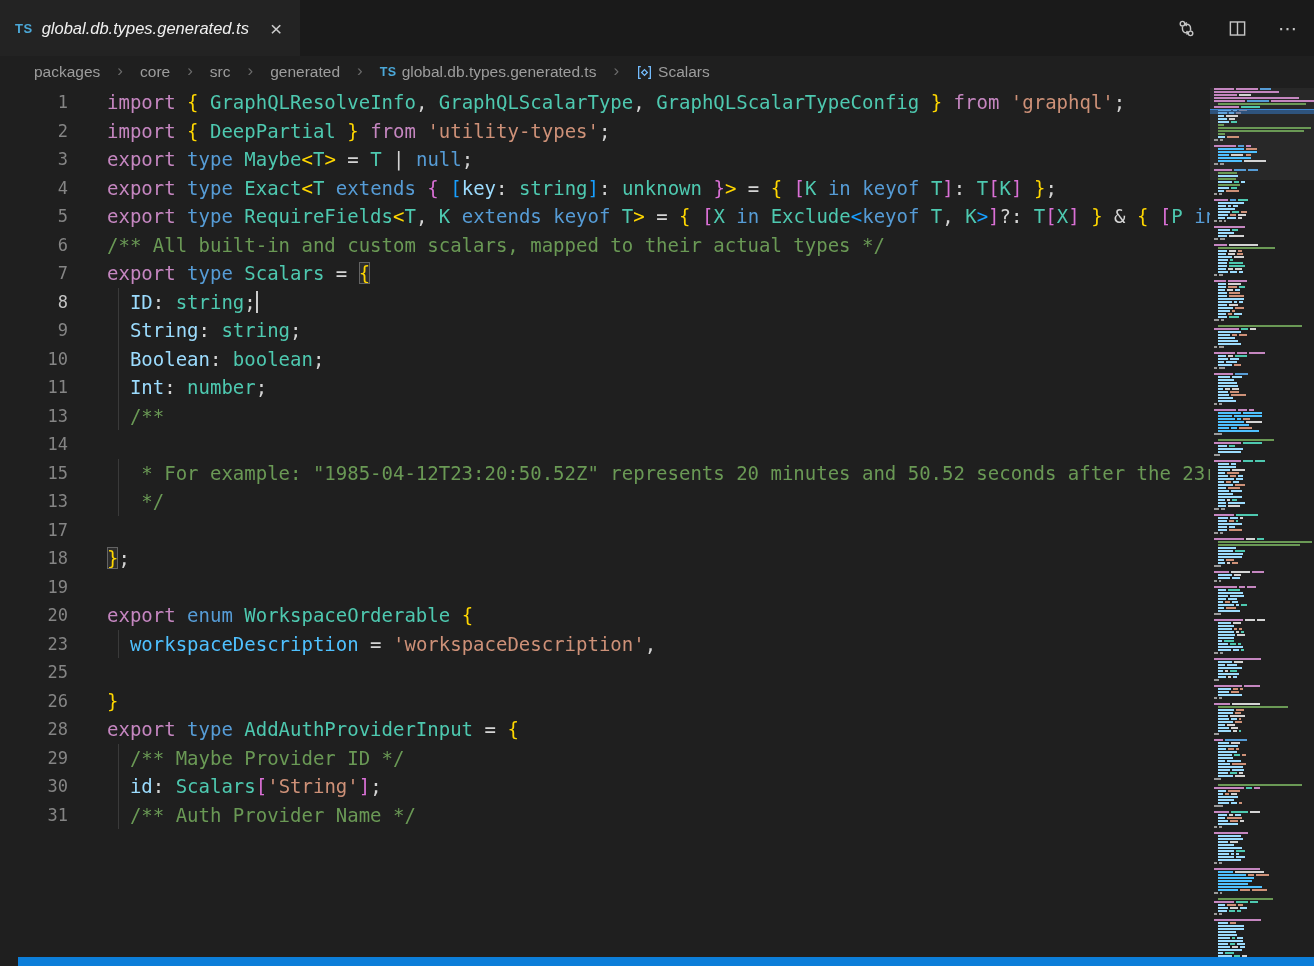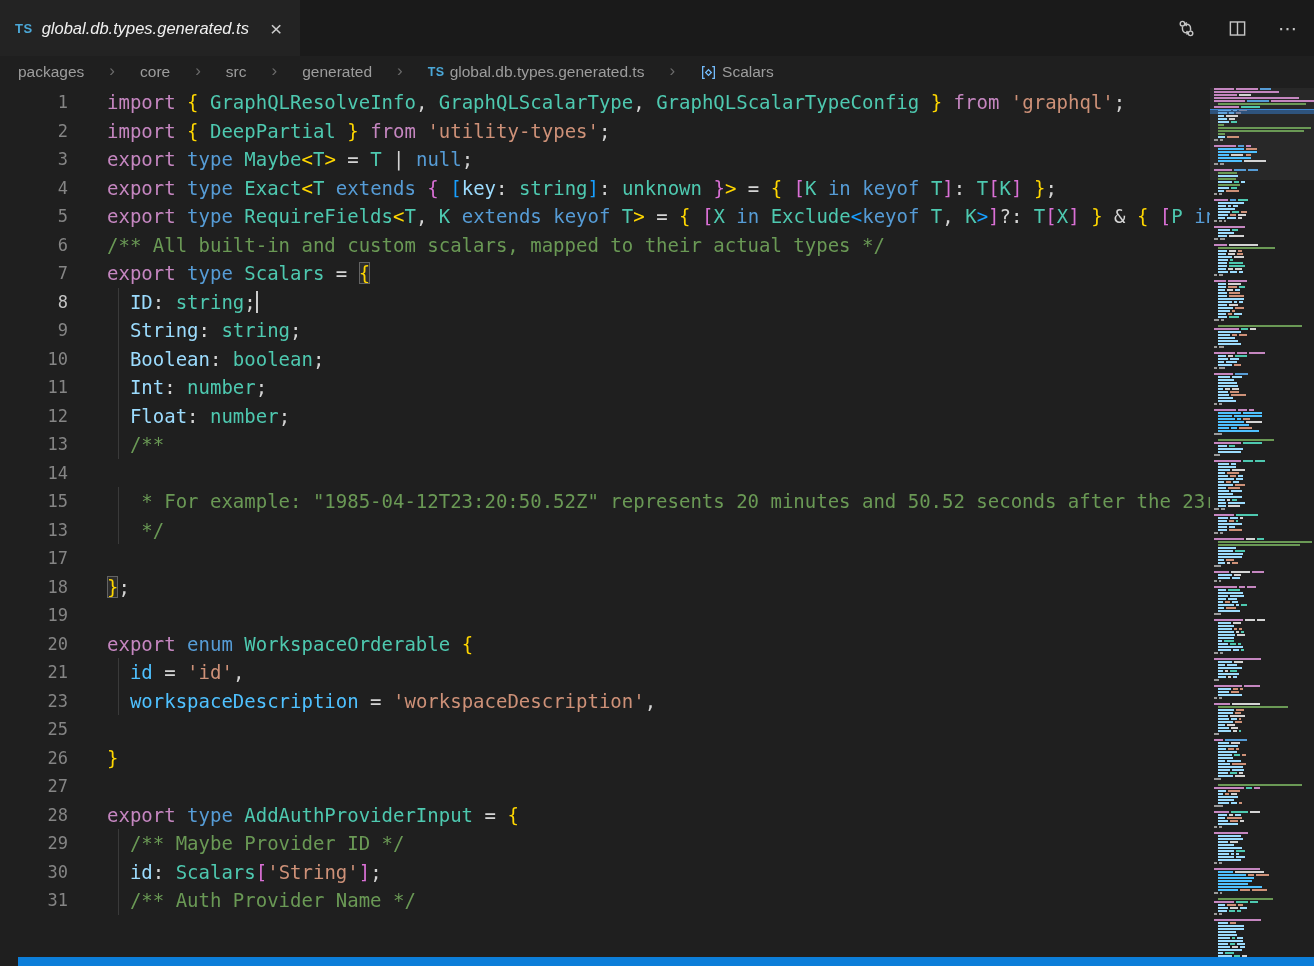--- a/index.html
+++ b/index.html
@@ -11,21 +11,21 @@
   .tab { display:flex; align-items:center; gap:9px; padding:0 14px 0 15px; background:#232323; height:56px; min-width:300px; cursor:pointer; }
   .ts-badge { color:#4ba8d8; font-weight:bold; font-size:13px; letter-spacing:0.5px; }
   .tab-label { color:#f0f0f0; font-style:italic; font-size:16.5px; }
   .tab-close { color:#cccccc; font-size:21px; line-height:1; margin-left:8px; cursor:pointer; padding:1px 4px; border-radius:4px; }
   .tab-actions { position:absolute; right:14px; top:0; height:56px; display:flex; align-items:center; gap:27px; color:#c5c5c5; }
   .action-btn { cursor:pointer; display:flex; align-items:center; justify-content:center; width:24px; height:24px; }
   .action-btn svg { stroke:#c5c5c5; }
   .ellipsis { font-size:19px; color:#c5c5c5; letter-spacing:1px; }
 
   
-  .breadcrumb { position:absolute; left:18px; top:56px; height:32px; display:flex; align-items:center; gap:24px; font-size:15.5px; color:#9d9d9d; white-space:nowrap; }
+  .breadcrumb { position:absolute; left:34px; top:56px; height:32px; display:flex; align-items:center; gap:16px; font-size:15.5px; color:#9d9d9d; white-space:nowrap; }
   .crumb { display:flex; align-items:center; gap:5px; cursor:pointer; }
   .crumb-sep { color:#6b6b6b; font-size:17px; padding:0 1px; transform:translateY(-1px); }
   .crumb .ts-badge { font-size:12.5px; }
 
   
   .editor { position:absolute; left:0; top:88px; width:1210px; height:878px; overflow:hidden; font-family:"DejaVu Sans Mono", monospace; }
   .line { position:relative; height:28.5px; white-space:pre; }
   .ln { position:absolute; left:0; top:0; width:68px; text-align:right; color:#858585; font-size:17px; line-height:28.5px; }
   .ln.active { color:#c6c6c6; }
   .code { position:absolute; left:107px; top:0; font-size:19px; line-height:28.5px; }
@@ -125,34 +125,31 @@
       <div class="line"><span class="ln">2</span><span class="code"><span class="tok kw1">import </span><span class="tok b1">{</span><span class="tok txt"> </span><span class="tok typ">DeepPartial</span><span class="tok txt"> </span><span class="tok b1">}</span><span class="tok txt"> </span><span class="tok kw1">from</span><span class="tok txt"> </span><span class="tok str">'utility-types'</span><span class="tok pun">;</span></span></div>
       <div class="line"><span class="ln">3</span><span class="code"><span class="tok kw1">export </span><span class="tok kw2">type </span><span class="tok typ">Maybe</span><span class="tok b1">&lt;</span><span class="tok typ">T</span><span class="tok b1">&gt;</span><span class="tok pun"> = </span><span class="tok typ">T</span><span class="tok pun"> | </span><span class="tok kw2">null</span><span class="tok pun">;</span></span></div>
       <div class="line"><span class="ln">4</span><span class="code"><span class="tok kw1">export </span><span class="tok kw2">type </span><span class="tok typ">Exact</span><span class="tok b1">&lt;</span><span class="tok typ">T </span><span class="tok kw2">extends </span><span class="tok b2">{</span><span class="tok txt"> </span><span class="tok b3">[</span><span class="tok prop">key</span><span class="tok pun">: </span><span class="tok typ">string</span><span class="tok b3">]</span><span class="tok pun">: </span><span class="tok typ">unknown</span><span class="tok txt"> </span><span class="tok b2">}</span><span class="tok b1">&gt;</span><span class="tok pun"> = </span><span class="tok b1">{</span><span class="tok txt"> </span><span class="tok b2">[</span><span class="tok typ">K </span><span class="tok kw2">in </span><span class="tok kw2">keyof </span><span class="tok typ">T</span><span class="tok b2">]</span><span class="tok pun">: </span><span class="tok typ">T</span><span class="tok b2">[</span><span class="tok typ">K</span><span class="tok b2">]</span><span class="tok txt"> </span><span class="tok b1">}</span><span class="tok pun">;</span></span></div>
       <div class="line"><span class="ln">5</span><span class="code"><span class="tok kw1">export </span><span class="tok kw2">type </span><span class="tok typ">RequireFields</span><span class="tok b1">&lt;</span><span class="tok typ">T</span><span class="tok pun">, </span><span class="tok typ">K </span><span class="tok kw2">extends </span><span class="tok kw2">keyof </span><span class="tok typ">T</span><span class="tok b1">&gt;</span><span class="tok pun"> = </span><span class="tok b1">{</span><span class="tok txt"> </span><span class="tok b2">[</span><span class="tok typ">X </span><span class="tok kw2">in </span><span class="tok typ">Exclude</span><span class="tok b3">&lt;</span><span class="tok kw2">keyof </span><span class="tok typ">T</span><span class="tok pun">, </span><span class="tok typ">K</span><span class="tok b3">&gt;</span><span class="tok b2">]</span><span class="tok pun">?: </span><span class="tok typ">T</span><span class="tok b2">[</span><span class="tok typ">X</span><span class="tok b2">]</span><span class="tok txt"> </span><span class="tok b1">}</span><span class="tok pun"> &amp; </span><span class="tok b1">{</span><span class="tok txt"> </span><span class="tok b2">[</span><span class="tok typ">P </span><span class="tok kw2">in </span></span></div>
       <div class="line"><span class="ln">6</span><span class="code"><span class="tok com">/** All built-in and custom scalars, mapped to their actual types */</span></span></div>
       <div class="line"><span class="ln">7</span><span class="code"><span class="tok kw1">export </span><span class="tok kw2">type </span><span class="tok typ">Scalars</span><span class="tok pun"> = </span><span class="tok b1 match">{</span></span></div>
       <div class="line"><span class="ln active">8</span><span class="code"><span class="guide"></span><span class="tok txt">  </span><span class="tok prop">ID</span><span class="tok pun">: </span><span class="tok typ">string</span><span class="tok pun">;</span><span class="cursor"></span></span></div>
       <div class="line"><span class="ln">9</span><span class="code"><span class="guide"></span><span class="tok txt">  </span><span class="tok prop">String</span><span class="tok pun">: </span><span class="tok typ">string</span><span class="tok pun">;</span></span></div>
       <div class="line"><span class="ln">10</span><span class="code"><span class="guide"></span><span class="tok txt">  </span><span class="tok prop">Boolean</span><span class="tok pun">: </span><span class="tok typ">boolean</span><span class="tok pun">;</span></span></div>
       <div class="line"><span class="ln">11</span><span class="code"><span class="guide"></span><span class="tok txt">  </span><span class="tok prop">Int</span><span class="tok pun">: </span><span class="tok typ">number</span><span class="tok pun">;</span></span></div>
-      <div class="line"><span class="ln">12</span><span class="code"><span class="guide"></span><span class="tok txt">  </span><span class="tok prop">Float</span><span class="tok pun">: </span><span class="tok typ">number</span><span class="tok pun">;</span></span></div>
       <div class="line"><span class="ln">13</span><span class="code"><span class="guide"></span><span class="tok com">  /**</span></span></div>
       <div class="line"><span class="ln">14</span></div>
       <div class="line"><span class="ln">15</span><span class="code"><span class="guide"></span><span class="tok com">   * For example: "1985-04-12T23:20:50.52Z" represents 20 minutes and 50.52 seconds after the 23rd hour of April 12th, 1985 in UTC.</span></span></div>
       <div class="line"><span class="ln">13</span><span class="code"><span class="guide"></span><span class="tok com">   */</span></span></div>
       <div class="line"><span class="ln">17</span></div>
       <div class="line"><span class="ln">18</span><span class="code"><span class="tok b1 match">}</span><span class="tok pun">;</span></span></div>
       <div class="line"><span class="ln">19</span><span class="code"></span></div>
       <div class="line"><span class="ln">20</span><span class="code"><span class="tok kw1">export </span><span class="tok kw2">enum </span><span class="tok typ">WorkspaceOrderable </span><span class="tok b1">{</span></span></div>
-      <div class="line"><span class="ln">21</span><span class="code"><span class="guide"></span><span class="tok txt">  </span><span class="tok enm">id</span><span class="tok pun"> = </span><span class="tok str">'id'</span><span class="tok pun">,</span></span></div>
       <div class="line"><span class="ln">23</span><span class="code"><span class="guide"></span><span class="tok txt">  </span><span class="tok enm">workspaceDescription</span><span class="tok pun"> = </span><span class="tok str">'workspaceDescription'</span><span class="tok pun">,</span></span></div>
       <div class="line"><span class="ln">25</span></div>
       <div class="line"><span class="ln">26</span><span class="code"><span class="tok b1">}</span></span></div>
-      <div class="line"><span class="ln">27</span><span class="code"></span></div>
       <div class="line"><span class="ln">28</span><span class="code"><span class="tok kw1">export </span><span class="tok kw2">type </span><span class="tok typ">AddAuthProviderInput</span><span class="tok pun"> = </span><span class="tok b1">{</span></span></div>
       <div class="line"><span class="ln">29</span><span class="code"><span class="guide"></span><span class="tok txt">  </span><span class="tok com">/** Maybe Provider ID */</span></span></div>
       <div class="line"><span class="ln">30</span><span class="code"><span class="guide"></span><span class="tok txt">  </span><span class="tok prop">id</span><span class="tok pun">: </span><span class="tok typ">Scalars</span><span class="tok b2">[</span><span class="tok str">'String'</span><span class="tok b2">]</span><span class="tok pun">;</span></span></div>
       <div class="line"><span class="ln">31</span><span class="code"><span class="guide"></span><span class="tok txt">  </span><span class="tok com">/** Auth Provider Name */</span></span></div>
     </div>
 </div>
 
 <div class="minimap">
   <div class="mslider" style="height: 92px;"></div>
   <div class="mhl" style="top: 21px;"></div>

